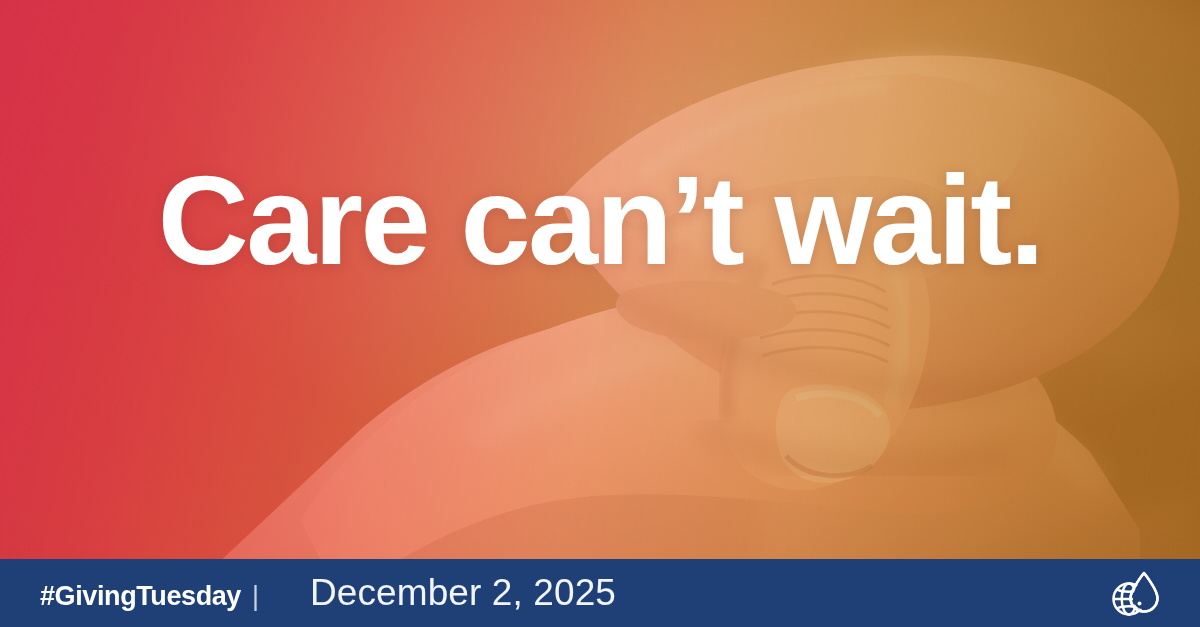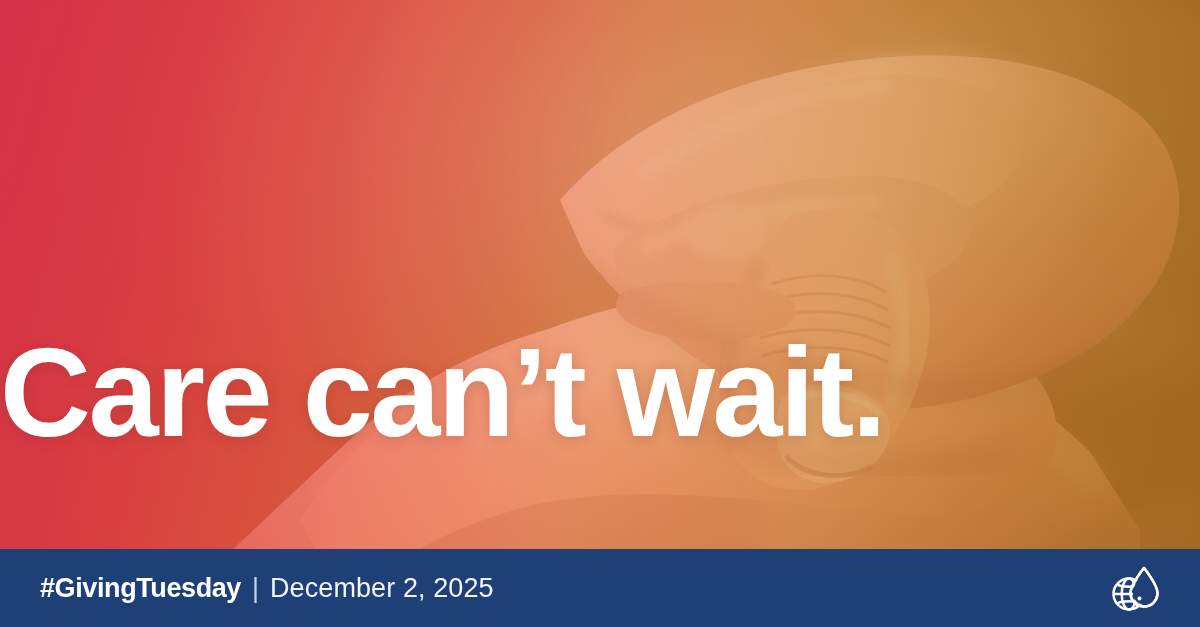--- a/index.html
+++ b/index.html
@@ -65,21 +65,21 @@
     inset: 0;
     background: radial-gradient(125% 105% at 50% 42%,
                 rgba(0,0,0,0) 52%, rgba(90,30,20,0.12) 100%);
   }
 
   
   .content {
     position: absolute;
     inset: 0;
     display: flex;
-    flex-direction: row;
+    flex-direction: column;
     align-items: center;
     justify-content: flex-start;
   }
   .headline {
     margin: 0;
     padding: 0;
     margin-top: 158px;
     color: #ffffff;
     font-family: "Liberation Sans", sans-serif;
     font-size: 126px;
@@ -107,21 +107,21 @@
   .subheadline .strong {
     font-weight: 700;
   }
 
   
   .footer-bar {
     position: absolute;
     left: 0;
     right: 0;
     bottom: 0;
-    height: 78px;
+    height: 68px;
     background: #1f3f77;
     display: flex;
     align-items: center;
     justify-content: space-between;
     padding: 0 34px 0 40px;
     box-sizing: border-box;
     text-align: center;
   }
   .footer-left {
     display: flex;
@@ -138,24 +138,25 @@
   }
   .divider-pipe {
     font-family: "Liberation Sans", sans-serif;
     font-size: 27px;
     font-weight: 300;
     color: #c8d3e6;
     margin: 0 11px;
   }
   .event-date {
     font-family: "Liberation Sans", sans-serif;
-    font-size: 27px;
+    font-size: 37px;
     font-weight: 300;
     letter-spacing: 0.1px;
     color: #f2f5fa;
+    margin-left: 40px;
   }
 
   .footer-logo {
     width: 62px;
     height: 62px;
     display: flex;
     align-items: center;
     justify-content: center;
   }
   .footer-logo svg { display: block; }

